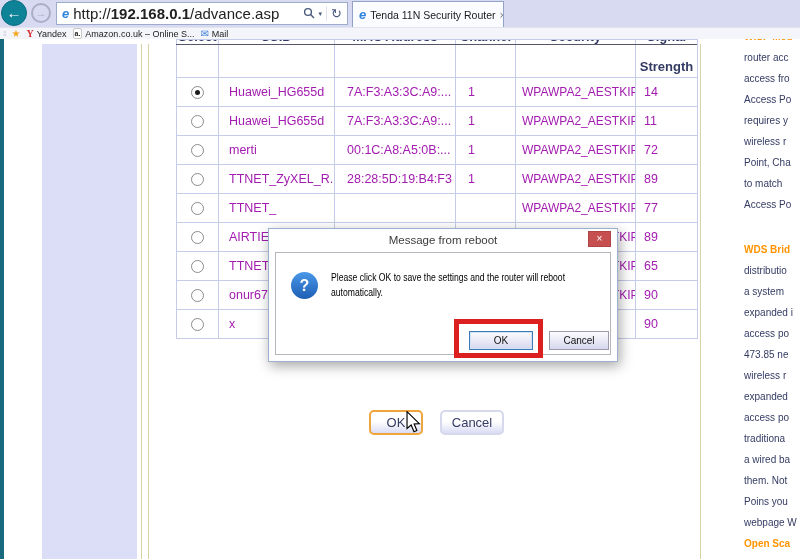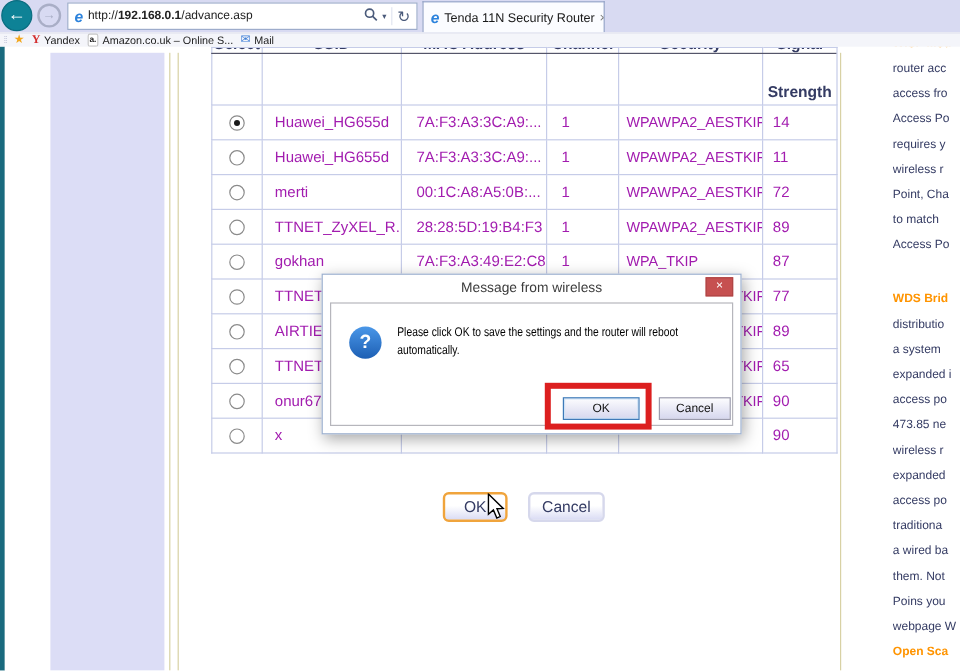--- a/index.html
+++ b/index.html
@@ -9,21 +9,21 @@
   
   .chrome{position:absolute;left:0;top:0;width:800px;height:27px;background:#d8daf2}
   .btn-back{position:absolute;left:1px;top:0;width:26px;height:26px;border-radius:50%;
     background:#0e8296;border:1px solid #0a6d80;color:#fff;font-size:15px;line-height:24px;
     text-align:center;font-weight:bold;z-index:5}
   .btn-fwd{position:absolute;left:31px;top:3px;width:20px;height:20px;border-radius:50%;
     border:2px solid #a9aec6;color:#a9aec6;font-size:11px;line-height:16px;text-align:center}
   .addr{position:absolute;left:56px;top:2px;width:292px;height:23px;background:#fff;
     border:1px solid #9daccb;display:flex;align-items:center;padding:0 5px;gap:4px}
   .ie-e{color:#2d83dc;font-weight:bold;font-style:italic;font-size:13px;line-height:13px}
-  .url{flex:1;font-size:10px;color:#222;white-space:nowrap;overflow:hidden}
+  .url{flex:1;font-size:15px;color:#222;white-space:nowrap;overflow:hidden}
   .url .dom{font-weight:bold}
   .addr .sep{width:1px;height:15px;background:#e2e5f0}
   .sicon{display:inline-block}
   .caret{font-size:7px;color:#4a5a7a}
   .refresh{font-size:13px;color:#4a5a7a}
   .tab{position:absolute;left:352px;top:1px;width:152px;height:26px;background:#fbfcff;
     border:1px solid #93a2c7;border-bottom:none;display:flex;align-items:center;gap:4px;
     padding:0 6px;font-size:10.5px;color:#1a1a1a;white-space:nowrap;overflow:hidden}
   .tab .x{margin-left:auto;color:#777;font-size:11px}
   .favbar{position:absolute;left:0;top:27px;width:800px;height:12px;background:#f4f5fa;
@@ -42,21 +42,21 @@
   .content{position:absolute;left:4px;top:39px;right:0;bottom:0;overflow:hidden;background:#fff}
   .lav{position:absolute;left:38px;top:5px;width:95px;bottom:0;background:#dcddf6}
   .vline{position:absolute;top:5px;bottom:0;width:1px;background:#d8d1a4}
   .scanline{position:absolute;left:172px;top:5px;width:521px;height:1px;background:#55566a;z-index:3}
 
   table.scan{position:absolute;left:172px;top:0;width:521px;border-collapse:collapse;
     table-layout:fixed;z-index:2;background:#fff}
   .scan th,.scan td{border:1px solid #c6cce8;overflow:hidden}
   .scan th{height:37px;vertical-align:top;font-size:13px;font-weight:bold;color:#343b63;padding:0}
   th .h1{margin-top:-13px;line-height:20px;text-align:center;white-space:nowrap}
-  th .h2{margin-top:20px;line-height:20px;text-align:center}
+  th .h2{margin-top:10px;line-height:20px;text-align:center}
   .scan td{height:29px;font-size:12.5px;color:#a21caf;padding:0 0 0 10px;white-space:nowrap}
   td.c-sel{padding:0;text-align:center}
   td.c-mac{padding-left:12px}
   td.c-ch{padding-left:12px}
   td.c-sec{font-size:12px;padding-left:6px}
   td.c-sig{padding-left:8px}
   .rad{display:inline-block;width:13px;height:13px;border:1px solid #8b8b8b;border-radius:50%;
     background:#fff;position:relative;vertical-align:middle}
   .rad.sel::after{content:"";position:absolute;left:3px;top:3px;width:5px;height:5px;
     border-radius:50%;background:#1a1a1a}
@@ -204,28 +204,20 @@
           <td class="c-sec">WPAWPA2_AESTKIP</td>
           <td class="c-sig">72</td>
         </tr>
         <tr>
           <td class="c-sel"><span class="rad"></span></td>
           <td>TTNET_ZyXEL_R...</td>
           <td class="c-mac">28:28:5D:19:B4:F3</td>
           <td class="c-ch">1</td>
           <td class="c-sec">WPAWPA2_AESTKIP</td>
           <td class="c-sig">89</td>
-        </tr>
-        <tr>
-          <td class="c-sel"><span class="rad"></span></td>
-          <td>gokhan</td>
-          <td class="c-mac">7A:F3:A3:49:E2:C8</td>
-          <td class="c-ch">1</td>
-          <td class="c-sec">WPA_TKIP</td>
-          <td class="c-sig">87</td>
         </tr>
         <tr>
           <td class="c-sel"><span class="rad"></span></td>
           <td>TTNET_</td>
           <td class="c-mac"></td>
           <td class="c-ch"></td>
           <td class="c-sec">WPAWPA2_AESTKIP</td>
           <td class="c-sig">77</td>
         </tr>
         <tr>
@@ -294,21 +286,21 @@
       <div class="ln">traditiona</div>
       <div class="ln">a wired ba</div>
       <div class="ln">them. Not</div>
       <div class="ln">Poins you</div>
       <div class="ln">webpage W</div>
       <div class="hd">Open Sca</div>
       <div class="ln">to display</div>
     </div>
 
     <div class="dlg">
-      <div class="dlg-title">Message from wireless</div>
+      <div class="dlg-title">Message from reboot</div>
       <div class="dlg-close">×</div>
       <div class="dlg-inner">
         <div class="qicon">?</div>
         <div class="dlg-msg">Please click OK to save the settings and the router will reboot automatically.</div>
       </div>
       <div class="dlg-btn" id="dlgok">OK</div>
       <div class="dlg-btn" id="dlgcancel">Cancel</div>
       <div class="anno"></div>
     </div>
 

